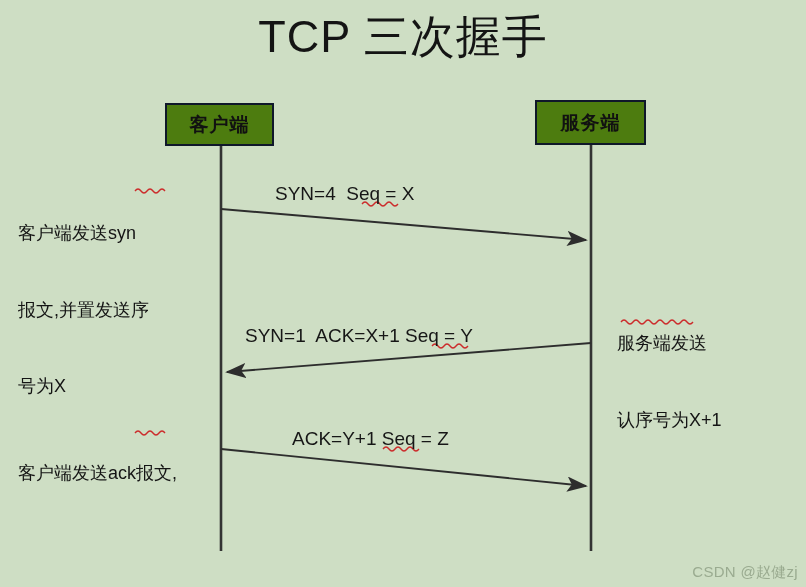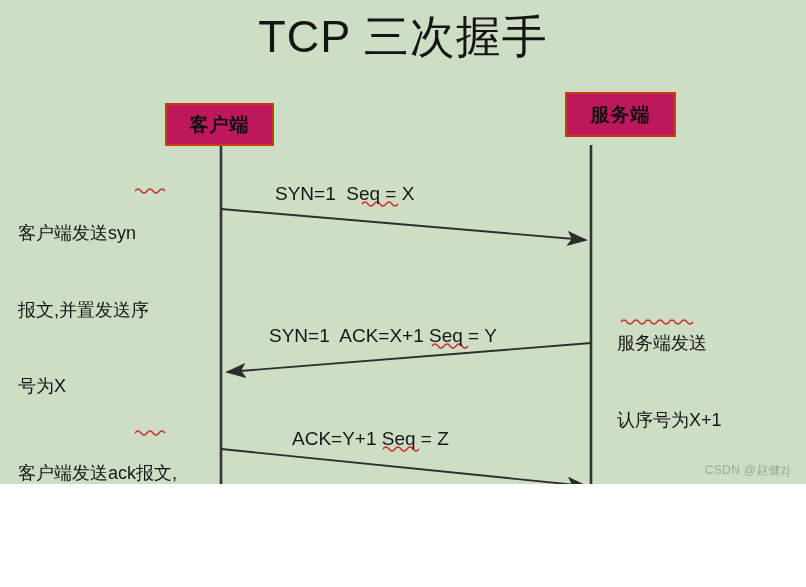--- a/index.html
+++ b/index.html
@@ -3,21 +3,21 @@
 <meta charset="utf-8">
 <style>
   html, body {
     margin: 0;
     padding: 0;
     background: #ffffff;
   }
   #canvas {
     position: relative;
     width: 806px;
-    height: 484px;
+    height: 587px;
     background: #cedec4;
     overflow: hidden;
     font-family: "Liberation Sans", "DejaVu Sans", sans-serif;
     color: #1a1a1a;
   }
   #diagram-svg {
     position: absolute;
     left: 0;
     top: 0;
     width: 806px;
@@ -44,54 +44,54 @@
     font-weight: 700;
     color: #111111;
     text-align: center;
     width: 100%;
     top: 50%;
     transform: translateY(-50%);
     letter-spacing: 1px;
   }
   .node-box {
     position: absolute;
-    background: #be185d;
-    border: 2px solid #c2410c;
+    background: #4d7c0f;
+    border: 2px solid #0f172a;
     box-sizing: border-box;
   }
   #client-node { left: 165px; top: 103px; width: 109px; height: 43px; }
-  #server-node { left: 535px; top: 92px; width: 111px; height: 45px; margin-left: 30px; }
+  #server-node { left: 535px; top: 100px; width: 111px; height: 45px; }
 
   .msg-label {
     position: absolute;
     font-size: 19px;
     font-weight: 400;
     color: #161616;
     white-space: pre;
   }
   #msg-label-1 { left: 275px; top: 183px; }
-  #msg-label-2 { left: 245px; top: 325px; margin-left: 24px; }
+  #msg-label-2 { left: 245px; top: 325px; }
   #msg-label-3 { left: 273px; top: 428px; margin-left: 19px; }
 
   .annotation {
     position: absolute;
     font-size: 18px;
     line-height: 1.42;
     color: #141414;
     white-space: pre;
   }
   #annotation-client-syn { left: 18px; top: 170px; }
   #annotation-server-synack { left: 617px; top: 280px; }
   #annotation-client-ack { left: 18px; top: 410px; }
 
   #watermark {
     position: absolute;
-    right: 16px;
+    right: 8px;
     bottom: 6px;
-    font-size: 12px;
+    font-size: 15px;
     color: #9aab90;
     letter-spacing: 0.3px;
   }
 </style>
 </head>
 <body>
 
 <div id="canvas">
 
   <div class="txt" id="page-title">TCP 三次握手</div>
@@ -123,21 +123,21 @@
     <path d="M135,433 q3,-4 6,0 t6,0 t6,0 t6,0 t6,0" fill="none" stroke="#cc2b2b" stroke-width="1.3"></path>
   </svg>
 
   <div class="node-box" id="client-node">
     <div class="node-label">客户端</div>
   </div>
   <div class="node-box" id="server-node">
     <div class="node-label">服务端</div>
   </div>
 
-  <div class="msg-label" id="msg-label-1">SYN=1  Seq = X</div>
+  <div class="msg-label" id="msg-label-1">SYN=4  Seq = X</div>
   <div class="msg-label" id="msg-label-2">SYN=1  ACK=X+1 Seq = Y</div>
   <div class="msg-label" id="msg-label-3">ACK=Y+1 Seq = Z</div>
 
   <div class="annotation" id="annotation-client-syn">
     <div>客户端发送syn</div>
     <div>报文,并置发送序</div>
     <div>号为X</div>
   </div>
 
   <div class="annotation" id="annotation-server-synack">

